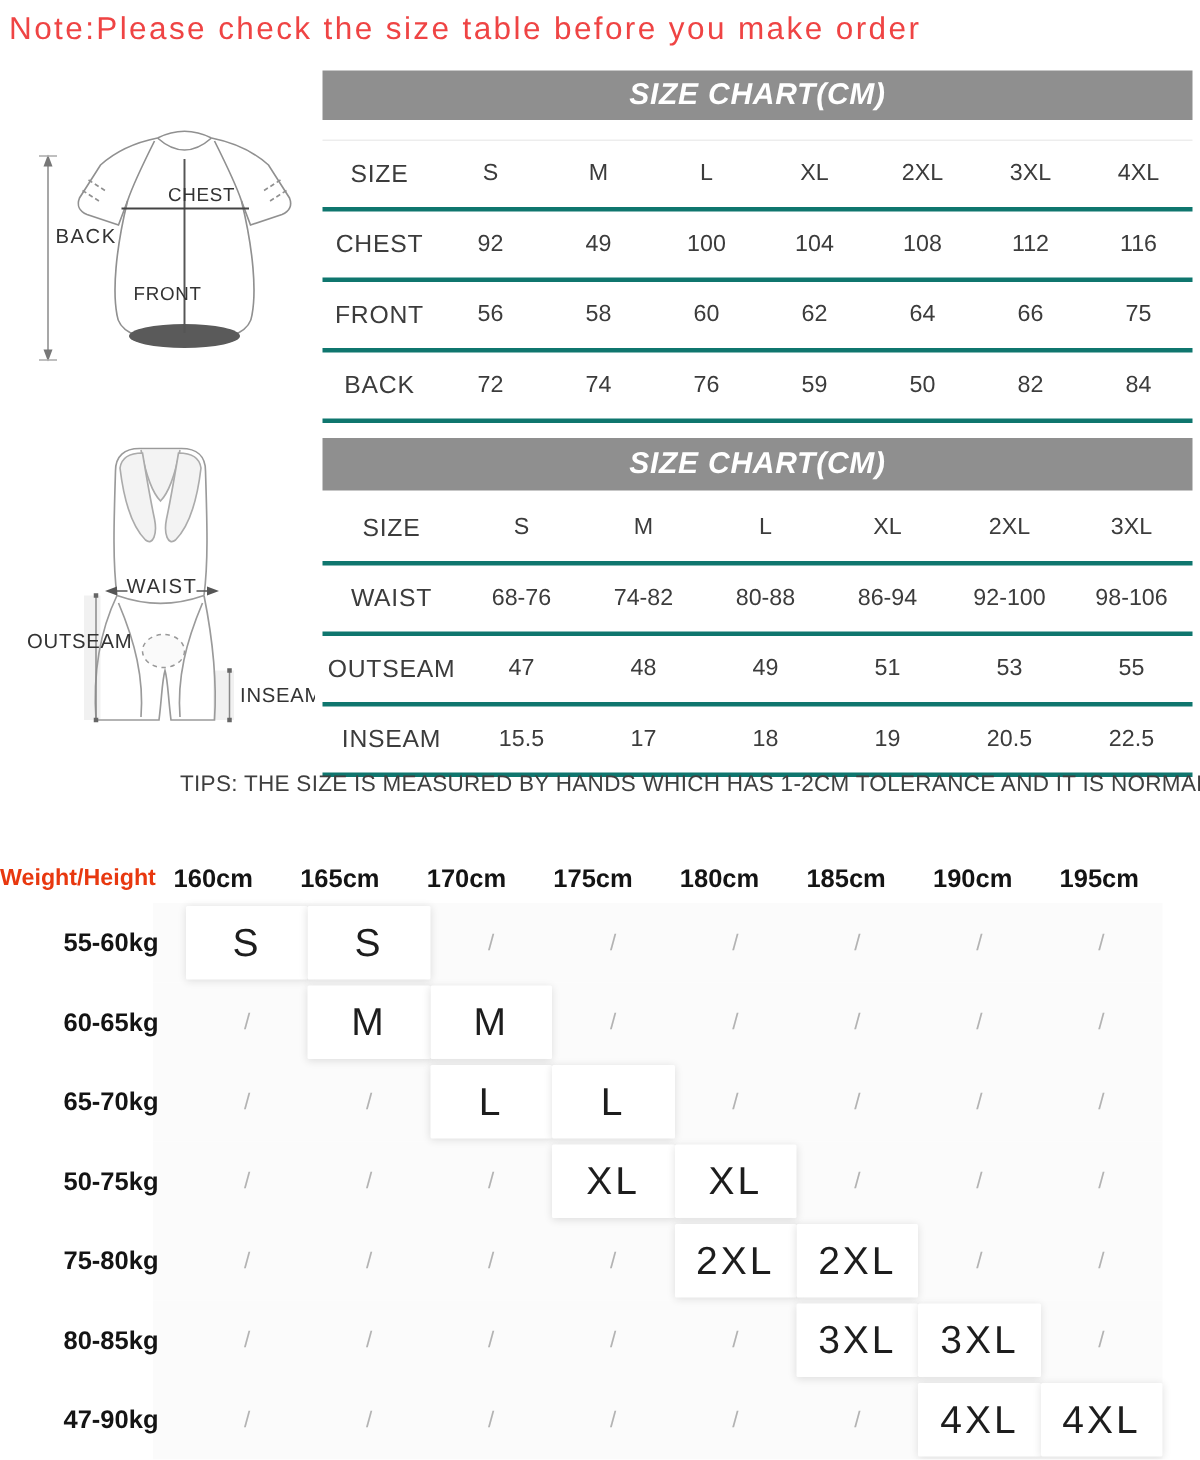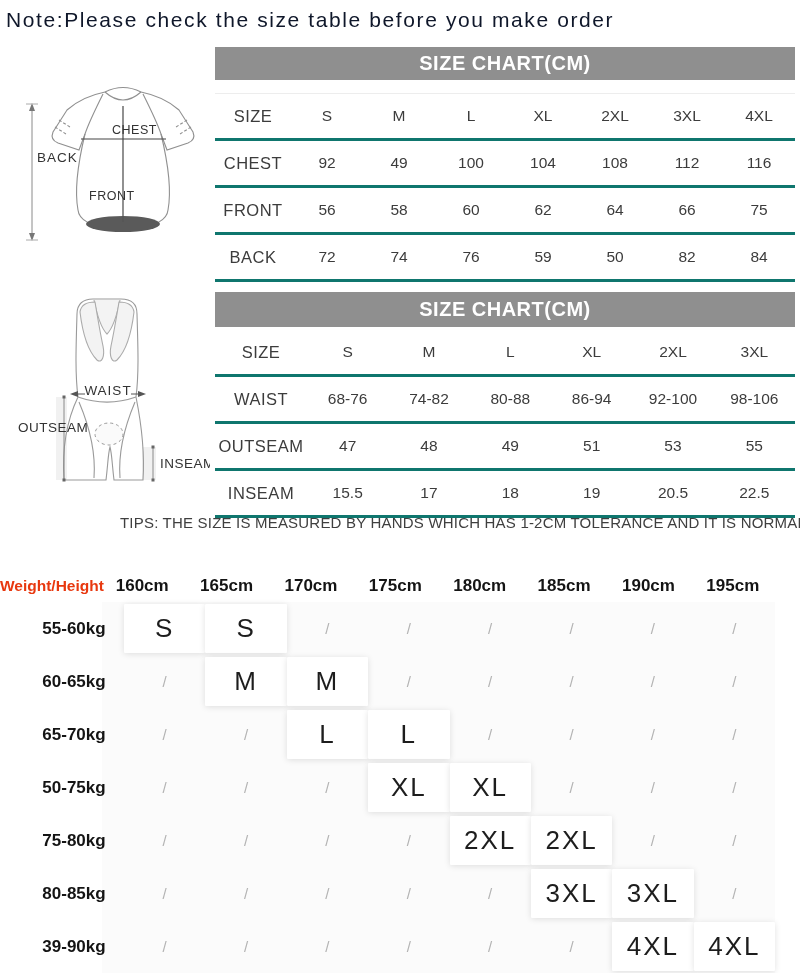--- a/index.html
+++ b/index.html
@@ -5,30 +5,30 @@
   html,body { margin:0; padding:0; }
   body {
     width:800px; height:973px; position:relative; overflow:hidden;
     background:#ffffff; color:#3b3b3b;
     font-family:"Liberation Sans", sans-serif;
   }
 
   
   #note {
     position:absolute; left:6px; top:8px;
-    font-size:21px; letter-spacing:1.6px; color:#0f172a; white-space:nowrap;
+    font-size:21px; letter-spacing:1.6px; color:#ef4444; white-space:nowrap;
   }
 
   
   .size-table { position:absolute; left:215px; width:580px; }
   #table1 { top:47px; }
   #table2 { top:292px; }
   .title-bar {
     background:#8f8f8f; color:#ffffff; font-weight:bold; font-size:20px;
-    text-align:center; letter-spacing:.5px;
+    text-align:center; letter-spacing:.5px;font-style:italic;
   }
   #table1 .title-bar { height:33px; line-height:33px; }
   #table2 .title-bar { height:35px; line-height:35px; }
   #table1-rows { margin-top:13px; border-top:1px solid #ededed; }
   #table2-rows { margin-top:3px; }
   .srow { display:grid; align-items:center; height:44px; border-bottom:3px solid #0f766e; }
   #table1-rows .srow { grid-template-columns:76px repeat(7,1fr); }
   #table2-rows .srow { grid-template-columns:92px repeat(6,1fr); }
   .cell { text-align:center; font-size:15.5px; color:#3c3c3c; }
   .rlabel { font-size:16.5px; letter-spacing:.5px; }
@@ -302,21 +302,21 @@
         <div class="fit-c">/</div>
         <div class="fit-c">/</div>
         <div class="fit-c">/</div>
         <div class="fit-c">/</div>
         <div class="fit-c">/</div>
         <div class="fit-c hl">3XL</div>
         <div class="fit-c hl">3XL</div>
         <div class="fit-c">/</div>
       </div>
       <div class="fit-row">
-        <div class="fit-w">39-90kg</div>
+        <div class="fit-w">47-90kg</div>
         <div class="fit-c">/</div>
         <div class="fit-c">/</div>
         <div class="fit-c">/</div>
         <div class="fit-c">/</div>
         <div class="fit-c">/</div>
         <div class="fit-c">/</div>
         <div class="fit-c hl">4XL</div>
         <div class="fit-c hl">4XL</div>
       </div>
     </div>

